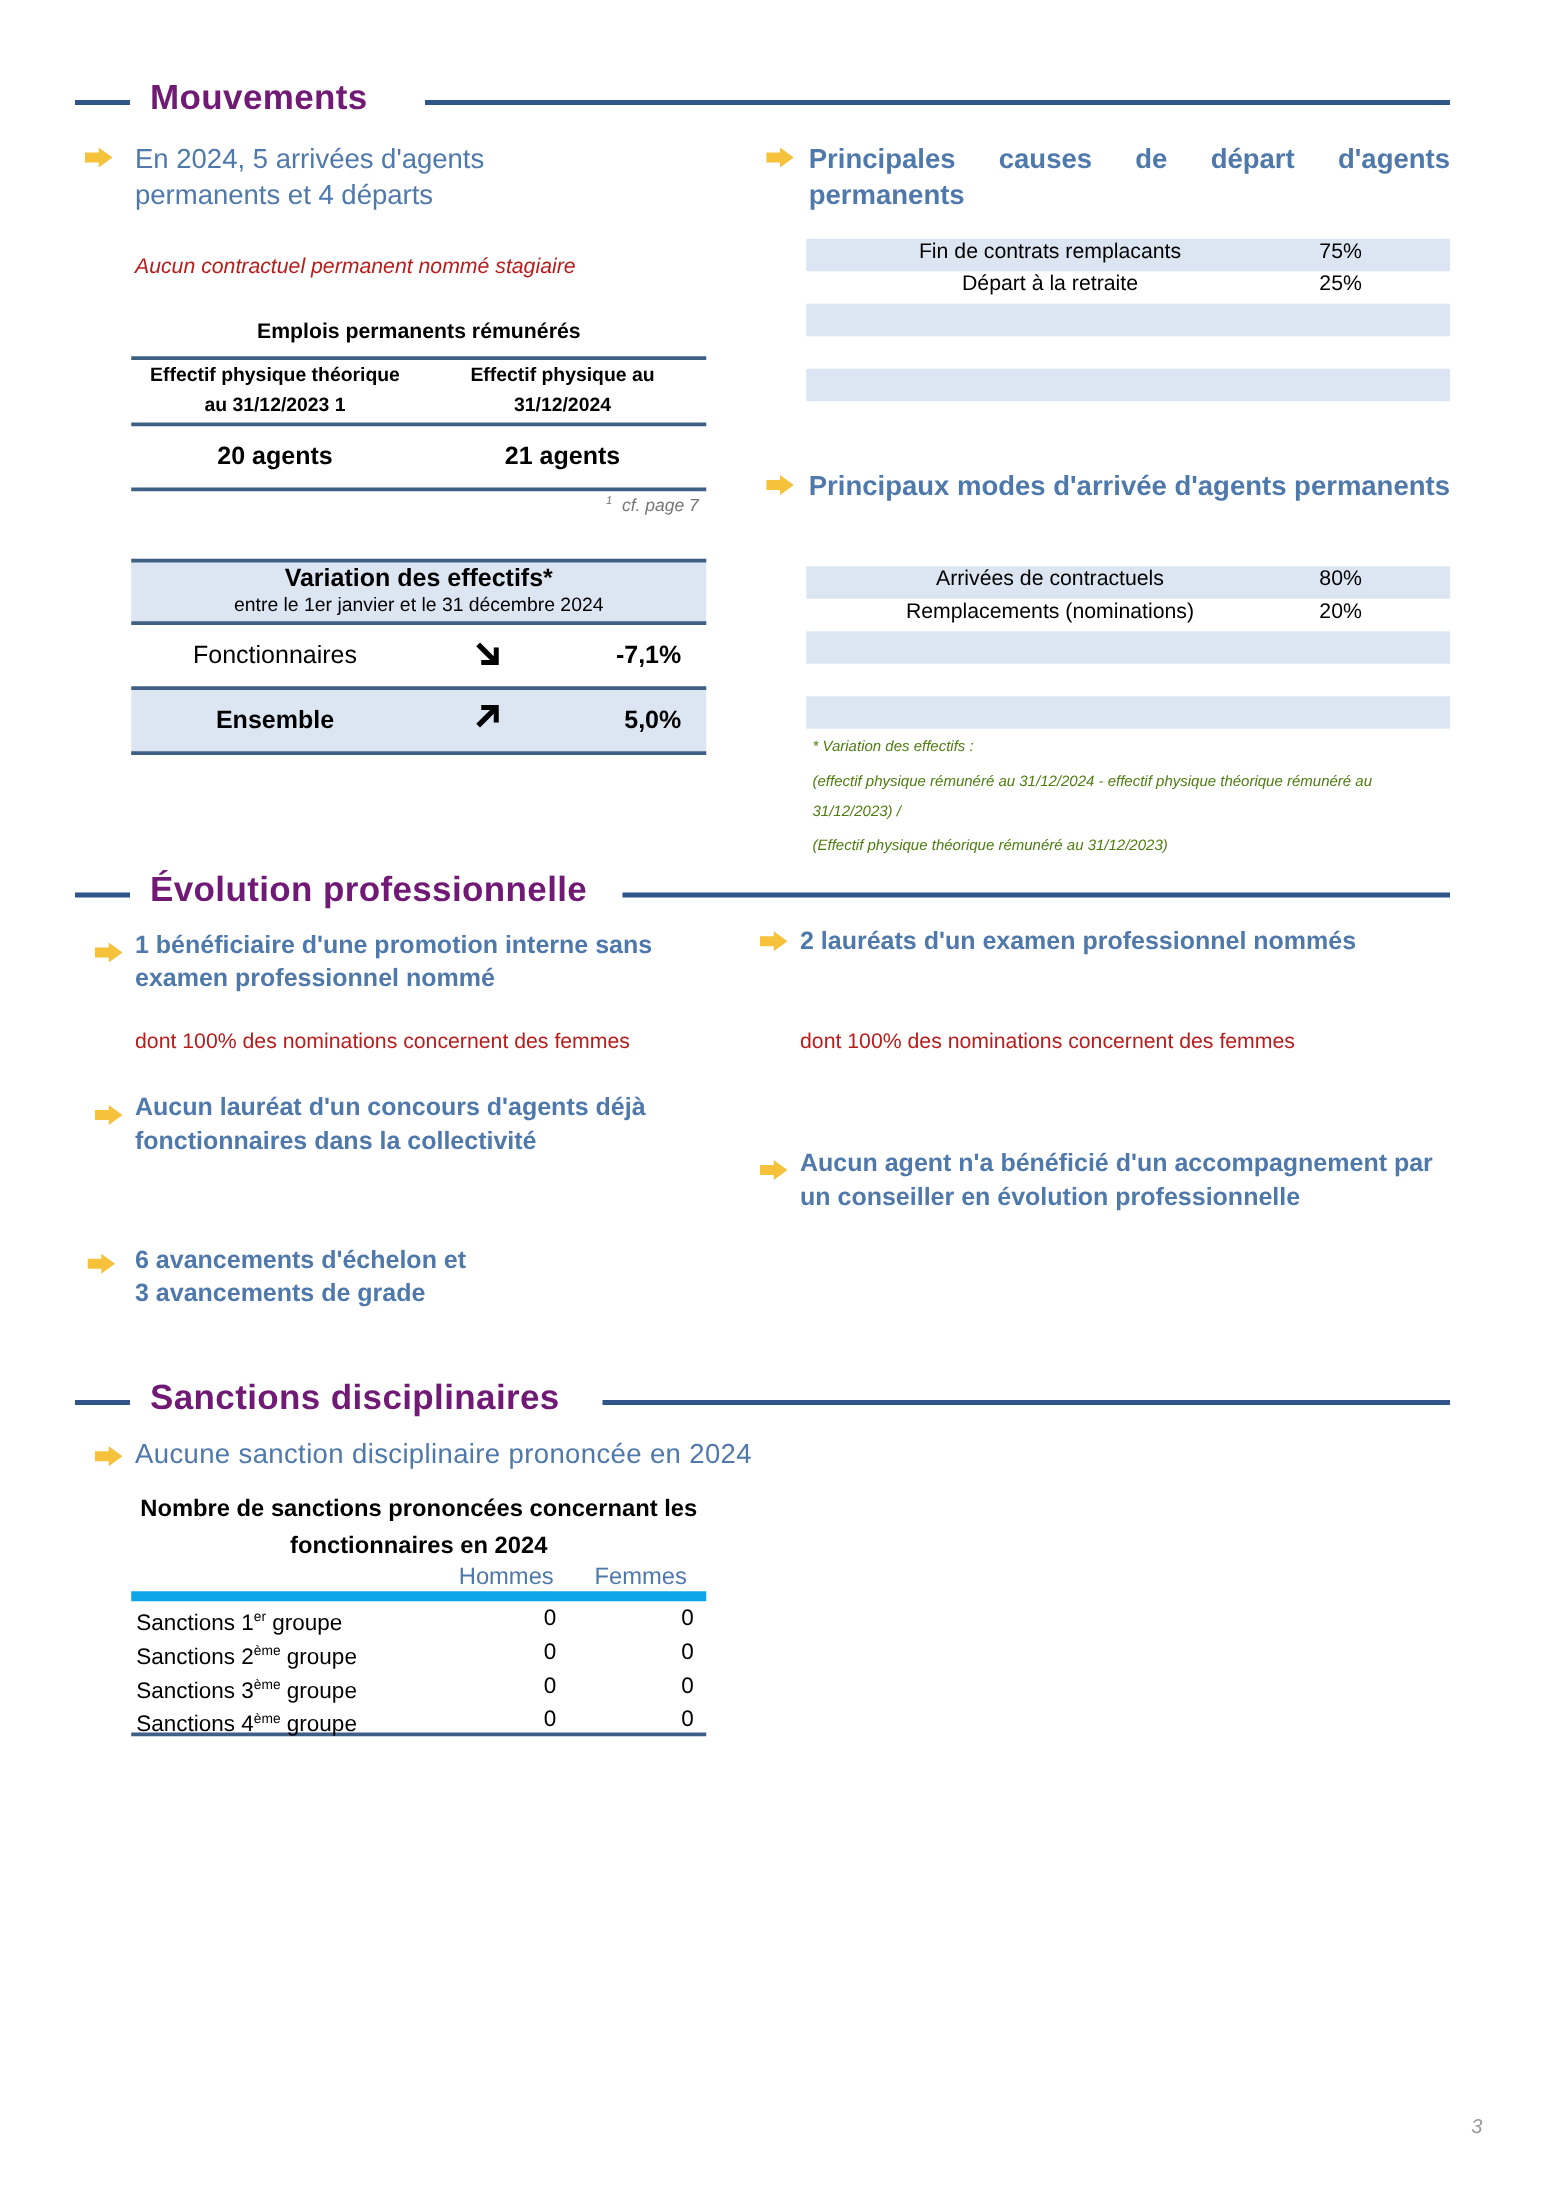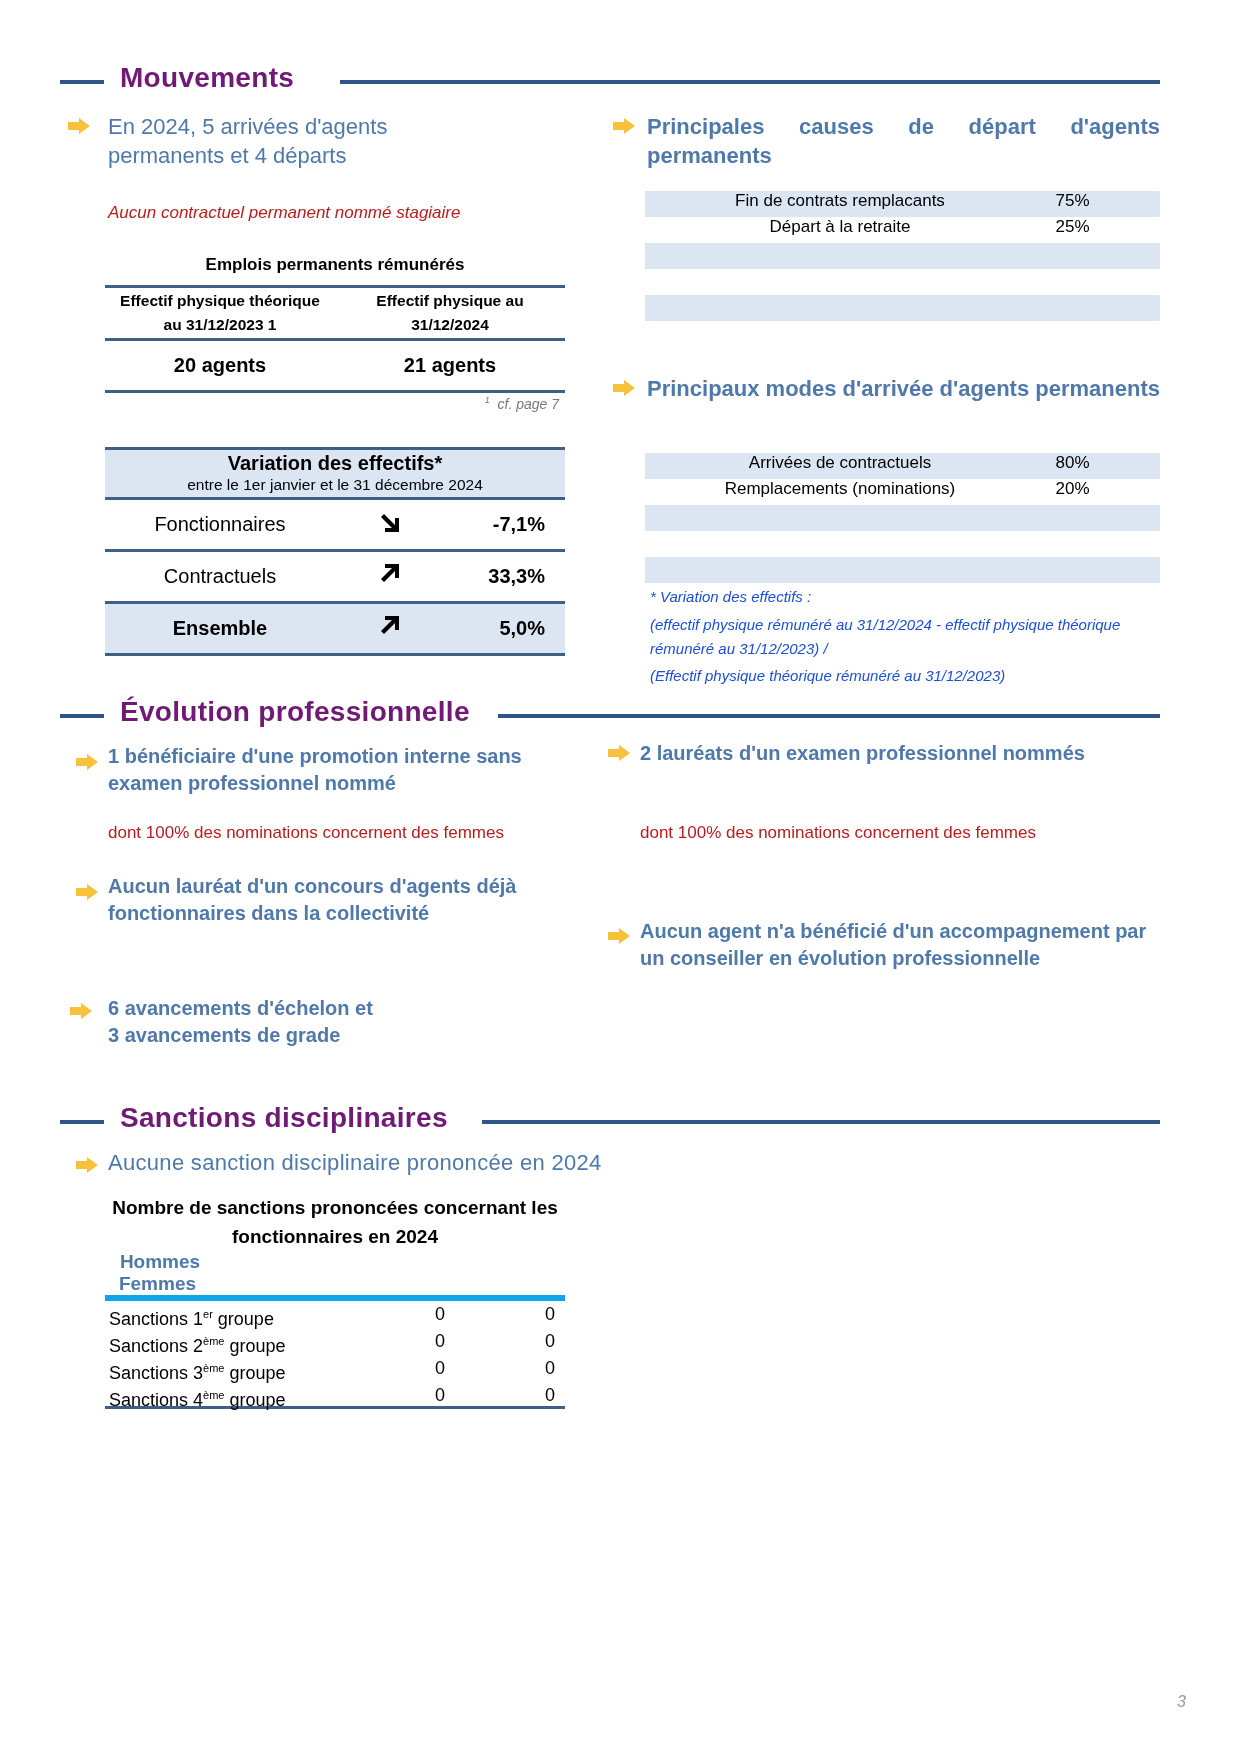--- a/index.html
+++ b/index.html
@@ -28,24 +28,24 @@
   .var .row { display:flex; align-items:center; height:52px; border-bottom:3px solid #3f5f85; font-size:20px; }
   .var .row.tot { background:#dce6f2; font-weight:bold; }
   .var .row .c1 { width:230px; text-align:center; }
   .var .row .c2 { width:110px; text-align:center; }
   .var .row .c3 { width:100px; text-align:right; font-weight:bold; }
   .band { position:absolute; left:645px; width:515px; }
   .band .r { height:26px; display:flex; align-items:flex-start; font-size:17px; }
   .band .r.sh { background:#dce6f2; }
   .band .r .n { width:390px; text-align:center; }
   .band .r .p { width:75px; text-align:center; }
-  .grey { position:absolute; left:650px; width:510px; font-size:15px; font-style:italic; color:#1d4ed8; line-height:24px; }
+  .grey { position:absolute; left:650px; width:510px; font-size:12px; font-style:italic; color:#4d7c0f; line-height:24px; }
   .sanc { position:absolute; left:105px; width:460px; }
   .sanc .cap { text-align:center; font-size:19px; font-weight:bold; line-height:29px; }
-  .sanc .ch { display:flex; font-size:19px; font-weight:bold; color:#4f78ab; border-bottom:6px solid #0ea5e9; line-height:22px;flex-direction:column; }
+  .sanc .ch { display:flex; font-size:19px; font-weight:normal; color:#4f78ab; border-bottom:8px solid #0ea5e9; line-height:22px; }
   .sanc .ch .s0 { width:245px; } .sanc .ch .s1 { width:110px; text-align:center; } .sanc .ch .s2 { width:105px; text-align:center; }
   .sanc .rw { display:flex; font-size:18px; line-height:27px; height:27px; }
   .sanc .rw .s0 { width:245px; padding-left:4px; white-space:nowrap; }
   .sanc .rw .s1 { width:95px; text-align:right; }
   .sanc .rw .s2 { width:110px; text-align:right; }
   .sanc .rw sup { font-size:11px; }
   .sanc .bot { border-bottom:3px solid #3f5f85; }
   .pagenum { position:absolute; left:1177px; top:1693px; font-size:16px; color:#999; font-style:italic; }
 </style>
 </head>
@@ -84,27 +84,20 @@
     <div class="a">Variation des effectifs*</div>
     <div class="b">entre le 1er janvier et le 31 décembre 2024</div>
   </div>
   <div class="row">
     <div class="c1">Fonctionnaires</div>
     <div class="c2"><svg width="20" height="20" viewBox="0 0 20 20">
           <path d="M4 2l11 11V6h4v14H5v-4h7L1 5z" fill="#000"></path>
         </svg></div>
     <div class="c3">-7,1%</div>
   </div>
-  <div class="row">
-    <div class="c1">Contractuels</div>
-    <div class="c2"><svg width="20" height="20" viewBox="0 0 20 20">
-          <path d="M4 18L15 7v7h4V0H5v4h7L1 15z" fill="#000"></path>
-        </svg></div>
-    <div class="c3">33,3%</div>
-  </div>
   <div class="row tot">
     <div class="c1">Ensemble</div>
     <div class="c2"><svg width="20" height="20" viewBox="0 0 20 20">
           <path d="M4 18L15 7v7h4V0H5v4h7L1 15z" fill="#000"></path>
         </svg></div>
     <div class="c3">5,0%</div>
   </div>
 </div>
 
 <div class="arrow" style="left:613px;top:118px;">

